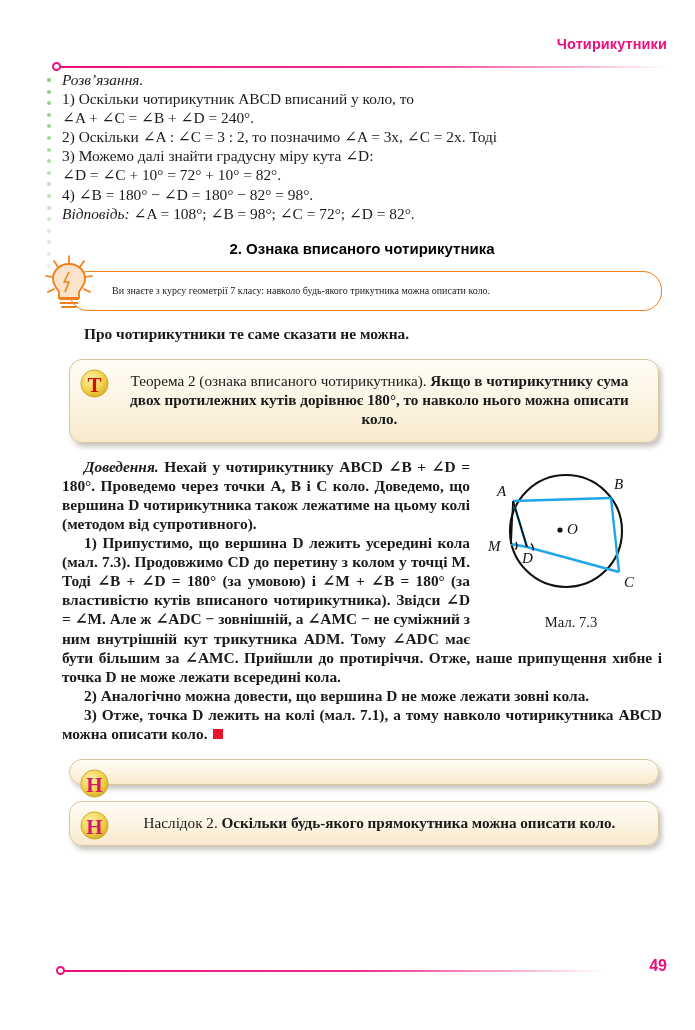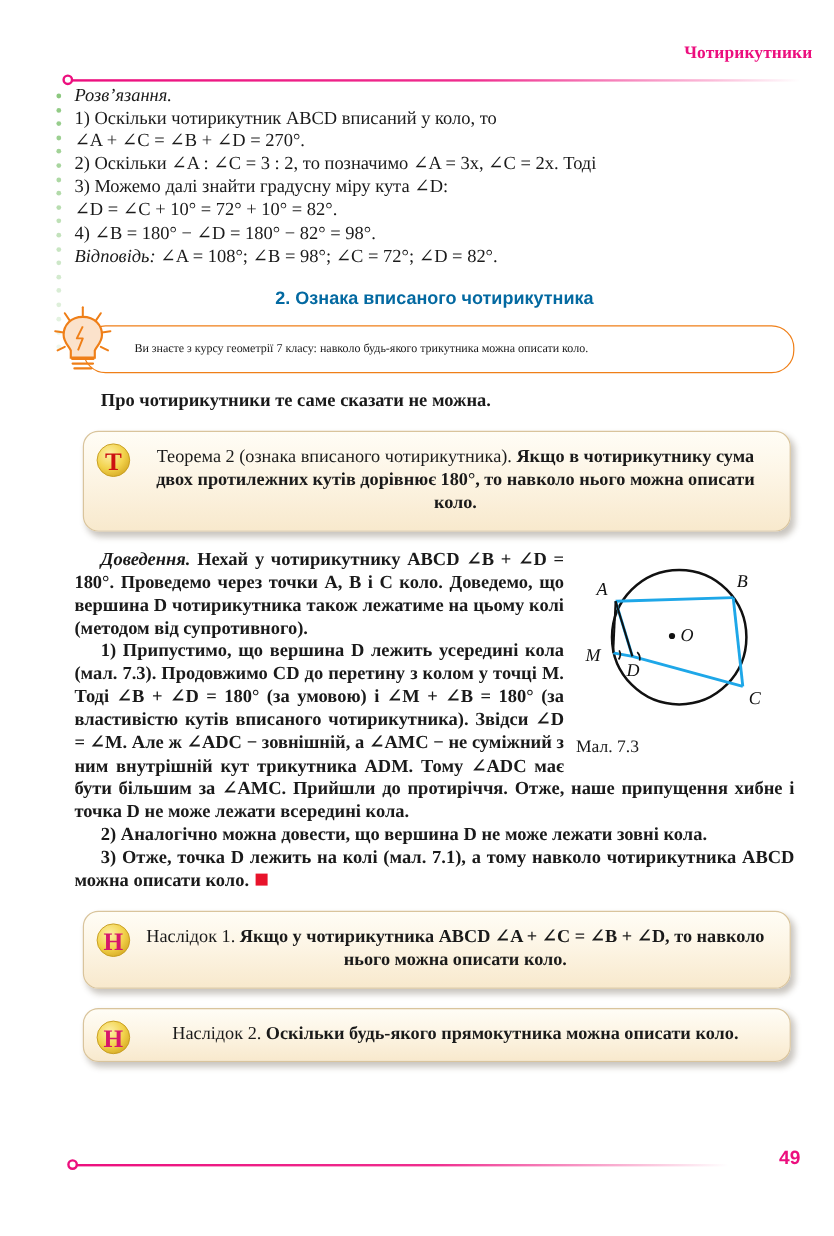--- a/index.html
+++ b/index.html
@@ -17,23 +17,23 @@
   }
 
   
   .page-header {
     position: absolute;
     top: 0; left: 0; right: 0;
     height: 66px;
   }
   .running-head {
     position: absolute;
-    right: 18px;
+    right: 28px;
     top: 36px;
-    font-family: Liberation Serif, serif;
+    font-family: Liberation Sans, sans-serif;
     font-size: 14.5px;
     font-weight: bold;
     color: #ec0f7e;
     letter-spacing: .1px;
   }
   .rule-wrap {
     position: absolute;
     left: 52px;
     right: 28px;
     top: 62px;
@@ -90,21 +90,21 @@
   .it { font-style: italic; }
   .indent { text-indent: 22px; font-weight: bold; }
 
   
   .section-heading {
     margin: 17px 0 0 0;
     text-align: center;
     font-family: "Liberation Sans", sans-serif;
     font-size: 15px;
     font-weight: bold;
-    color: #0369a1;
+    color: #000000;
   }
 
   
   .bulb-callout {
     position: relative;
     margin: 14px 0 0 7px;
     border: 1.6px solid #ef7f18;
     border-radius: 19px;
     padding: 9px 16px 10px 42px;
     min-height: 40px;
@@ -148,21 +148,21 @@
   
   .proof-area { position: relative; margin-top: 14px; }
   .proof-wrap::after { content: ""; display: block; clear: both; }
   .figure {
     float: right;
     width: 182px;
     margin: 2px 0 2px 10px;
     shape-outside: inset(0);
   }
   .figure-caption {
-    text-align: left;
+    text-align: center;
     font-size: 14.6px;
     margin-top: 1px;
   }
   .end-square {
     display: inline-block;
     width: 10px; height: 10px;
     background: #e8132b;
     vertical-align: 0px;
     margin-left: 5px;
   }
@@ -223,21 +223,21 @@
     <i style="opacity: 0.24;"></i>
     <i style="opacity: 0.19;"></i>
     <i style="opacity: 0.14;"></i>
   </div>
 
 <div class="content">
 
   <div class="solution-block">
     <p class="it">Розв’язання.</p>
     <p>1) Оскільки чотирикутник ABCD вписаний у коло, то</p>
-    <p>∠A + ∠C = ∠B + ∠D = 270°.</p>
+    <p>∠A + ∠C = ∠B + ∠D = 240°.</p>
     <p>2) Оскільки ∠A : ∠C = 3 : 2, то позначимо ∠A = 3x, ∠C = 2x. Тоді</p>
     <p>3) Можемо далі знайти градусну міру кута ∠D:</p>
     <p>∠D = ∠C + 10° = 72° + 10° = 82°.</p>
     <p>4) ∠B = 180° − ∠D = 180° − 82° = 98°.</p>
     <p><span class="it">Відповідь:</span> <span>∠A = 108°; ∠B = 98°; ∠C = 72°; ∠D = 82°.</span></p>
   </div>
 
   <div class="section-heading">2. Ознака вписаного чотирикутника</div>
 
   <div class="bulb-callout">
@@ -325,21 +325,20 @@
           <radialGradient id="gold2" cx="38%" cy="32%" r="72%">
             <stop offset="0%" stop-color="#fdf0a8"></stop>
             <stop offset="62%" stop-color="#f2d24b"></stop>
             <stop offset="100%" stop-color="#d8ad27"></stop>
           </radialGradient>
         </defs>
         <circle cx="14.5" cy="14.5" r="13.6" fill="url(#gold2)" stroke="#c79d1f" stroke-width="0.8"></circle>
         <text x="14.5" y="22.5" text-anchor="middle" font-family="'Liberation Serif',serif" font-size="21" font-weight="bold" fill="#d6176b">Н</text>
       </svg>
     </span>
-    <p><span>Наслідок 1.</span> <span class="b">Якщо у чотирикутника ABCD ∠A + ∠C = ∠B + ∠D, то навколо нього можна описати коло.</span></p>
   </div>
 
   <div class="rule-box">
     <span class="badge">
       <svg viewBox="0 0 29 29" width="29" height="29">
         <circle cx="14.5" cy="14.5" r="13.6" fill="url(#gold2)" stroke="#c79d1f" stroke-width="0.8"></circle>
         <text x="14.5" y="22.5" text-anchor="middle" font-family="'Liberation Serif',serif" font-size="21" font-weight="bold" fill="#d6176b">Н</text>
       </svg>
     </span>
     <p><span>Наслідок 2.</span> <span class="b">Оскільки будь-якого прямокутника можна описати коло.</span></p>

